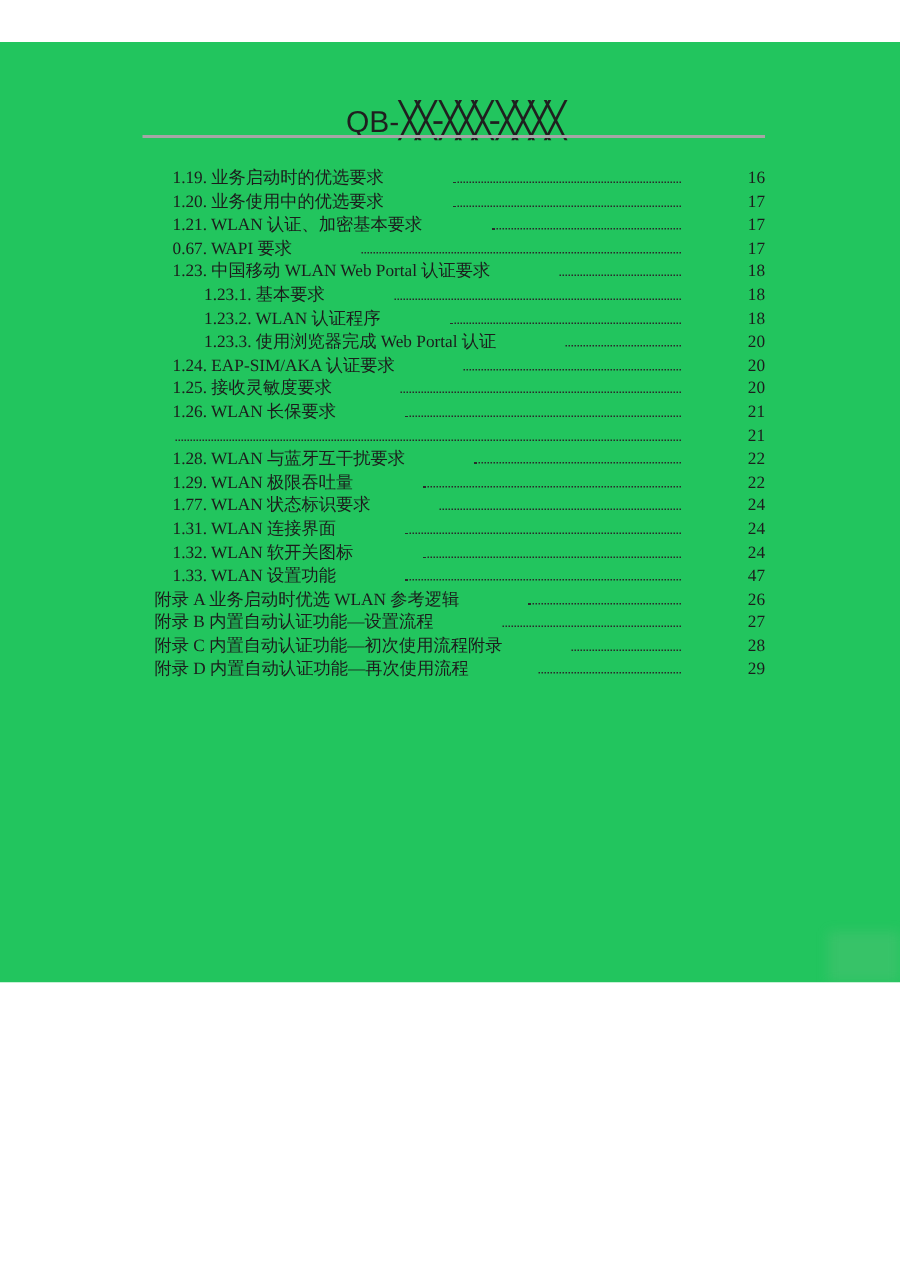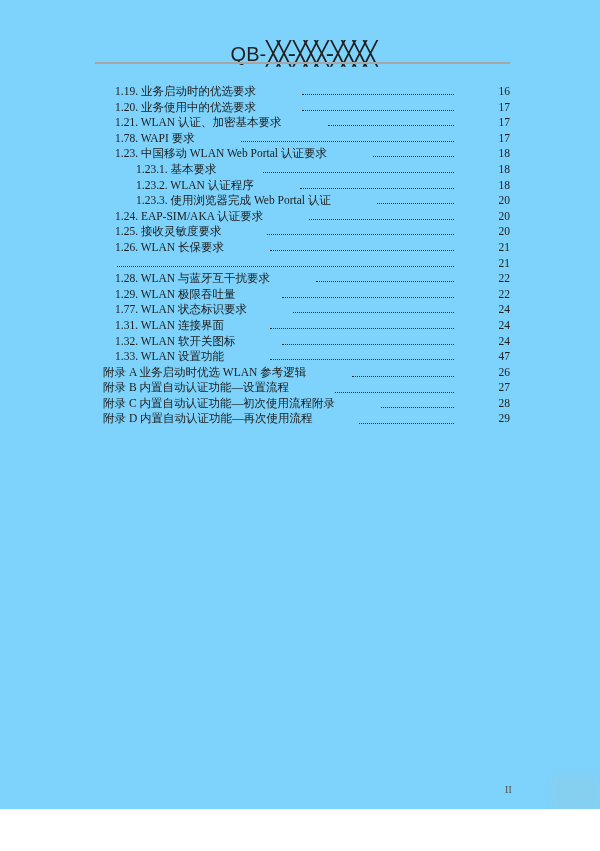--- a/index.html
+++ b/index.html
@@ -1,23 +1,24 @@
 <!DOCTYPE html>
 <html><head>
 <meta charset="utf-8">
 <style>
   html,body { margin:0; padding:0; background:#ffffff; }
   .page {
     position: relative;
     width: 600px;
-    height: 809px;
-    background: #7dd3fc;
+    height: 627px;
+    background: #22c55e;
     overflow: hidden;
     font-family: "Liberation Serif", "DejaVu Serif", serif;
     color: #1c1c1c;
+    margin-top: 28px;
   }
 
   
   .header-code {
     position: absolute;
     top: 40px;
     left: 95px;
     width: 415px;
     height: 24px;
     text-align: center;
@@ -52,21 +53,21 @@
   }
   .toc-row {
     display: flex;
     align-items: baseline;
     height: 15.6px;
     font-size: 11.5px;
     line-height: 15.6px;
     cursor: default;
     gap: 44px;
   }
-  .toc-row.lvl0 { padding-left: 12px; align-items: flex-end; }
+  .toc-row.lvl0 { padding-left: 12px; }
   .toc-row.lvl1 { padding-left: 24px; }
   .toc-row.lvl2 { padding-left: 45px; }
   .toc-label { white-space: pre; }
   .dots {
     flex: 1;
     min-width: 8px;
     border-bottom: 1.6px dotted #2b2b2b;
     margin: 0 1px 3px 2px;
   }
   .pg { white-space: nowrap; }
@@ -118,21 +119,21 @@
         <span class="toc-label">1.20. 业务使用中的优选要求</span>
         <span class="dots"></span>
         <span class="pg">17</span>
       </div>
       <div class="toc-row lvl1">
         <span class="toc-label">1.21. WLAN 认证、加密基本要求</span>
         <span class="dots"></span>
         <span class="pg">17</span>
       </div>
       <div class="toc-row lvl1">
-        <span class="toc-label">1.78. WAPI 要求</span>
+        <span class="toc-label">0.67. WAPI 要求</span>
         <span class="dots"></span>
         <span class="pg">17</span>
       </div>
       <div class="toc-row lvl1">
         <span class="toc-label">1.23. 中国移动 WLAN Web Portal 认证要求</span>
         <span class="dots"></span>
         <span class="pg">18</span>
       </div>
       <div class="toc-row lvl2">
         <span class="toc-label">1.23.1. 基本要求</span>

